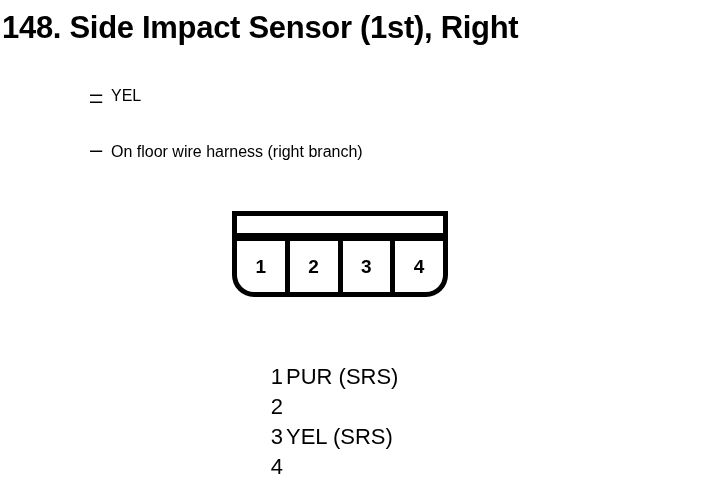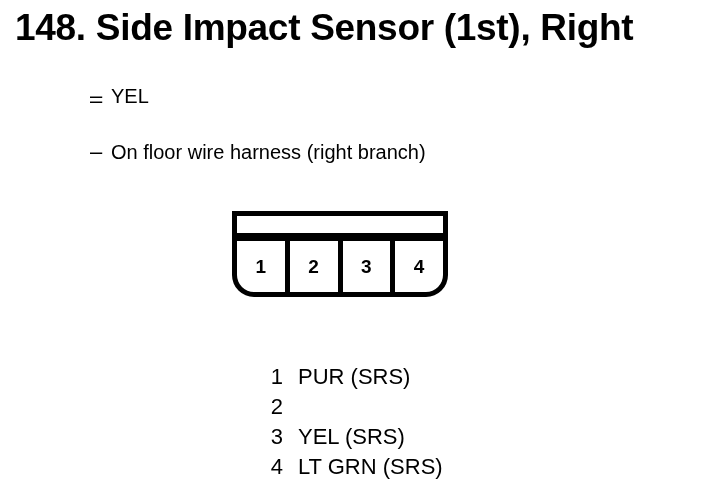--- a/index.html
+++ b/index.html
@@ -13,23 +13,23 @@
     position: relative;
     overflow: hidden;
     font-family: "Liberation Sans", sans-serif;
     color: #000000;
     -webkit-font-smoothing: none;
   }
 
   
   #title {
     position: absolute;
-    left: 15px;
+    left: 2px;
     top: 10px;
-    font-size: 37px;
+    font-size: 31px;
     font-weight: bold;
     line-height: 36px;
     letter-spacing: -0.3px;
     white-space: nowrap;
     text-align: center;
   }
 
   
   #bullets {
     position: absolute;
@@ -43,21 +43,21 @@
     line-height: 28px;
     font-size: 22px;
     white-space: nowrap;
   }
   .bullet-dash {
     width: 21px;
     flex: 0 0 21px;
     font-size: 22px;
   }
   .bullet-text {
-    font-size: 20px;
+    font-size: 16px;
     margin-top: 23px;
   }
 
   
   #connector {
     position: absolute;
     left: 232px;
     top: 211px;
     width: 216px;
   }
@@ -106,21 +106,21 @@
     font-size: 22px;
     white-space: nowrap;
   }
   .legend-num {
     width: 17px;
     flex: 0 0 17px;
     text-align: right;
     font-size: 22px;
   }
   .legend-label {
-    margin-left: 15px;
+    margin-left: 3px;
     font-size: 22px;
   }
 </style>
 </head>
 <body>
 
 <div id="title">148. Side Impact Sensor (1st), Right</div>
 
 <div id="bullets">
   <div class="bullet-row">
@@ -153,15 +153,14 @@
   </div>
   <div class="legend-row">
     <span class="legend-num">2</span>
   </div>
   <div class="legend-row">
     <span class="legend-num">3</span>
     <span class="legend-label">YEL (SRS)</span>
   </div>
   <div class="legend-row">
     <span class="legend-num">4</span>
-    <span class="legend-label">LT GRN (SRS)</span>
   </div>
 </div>
 
 </body></html>

